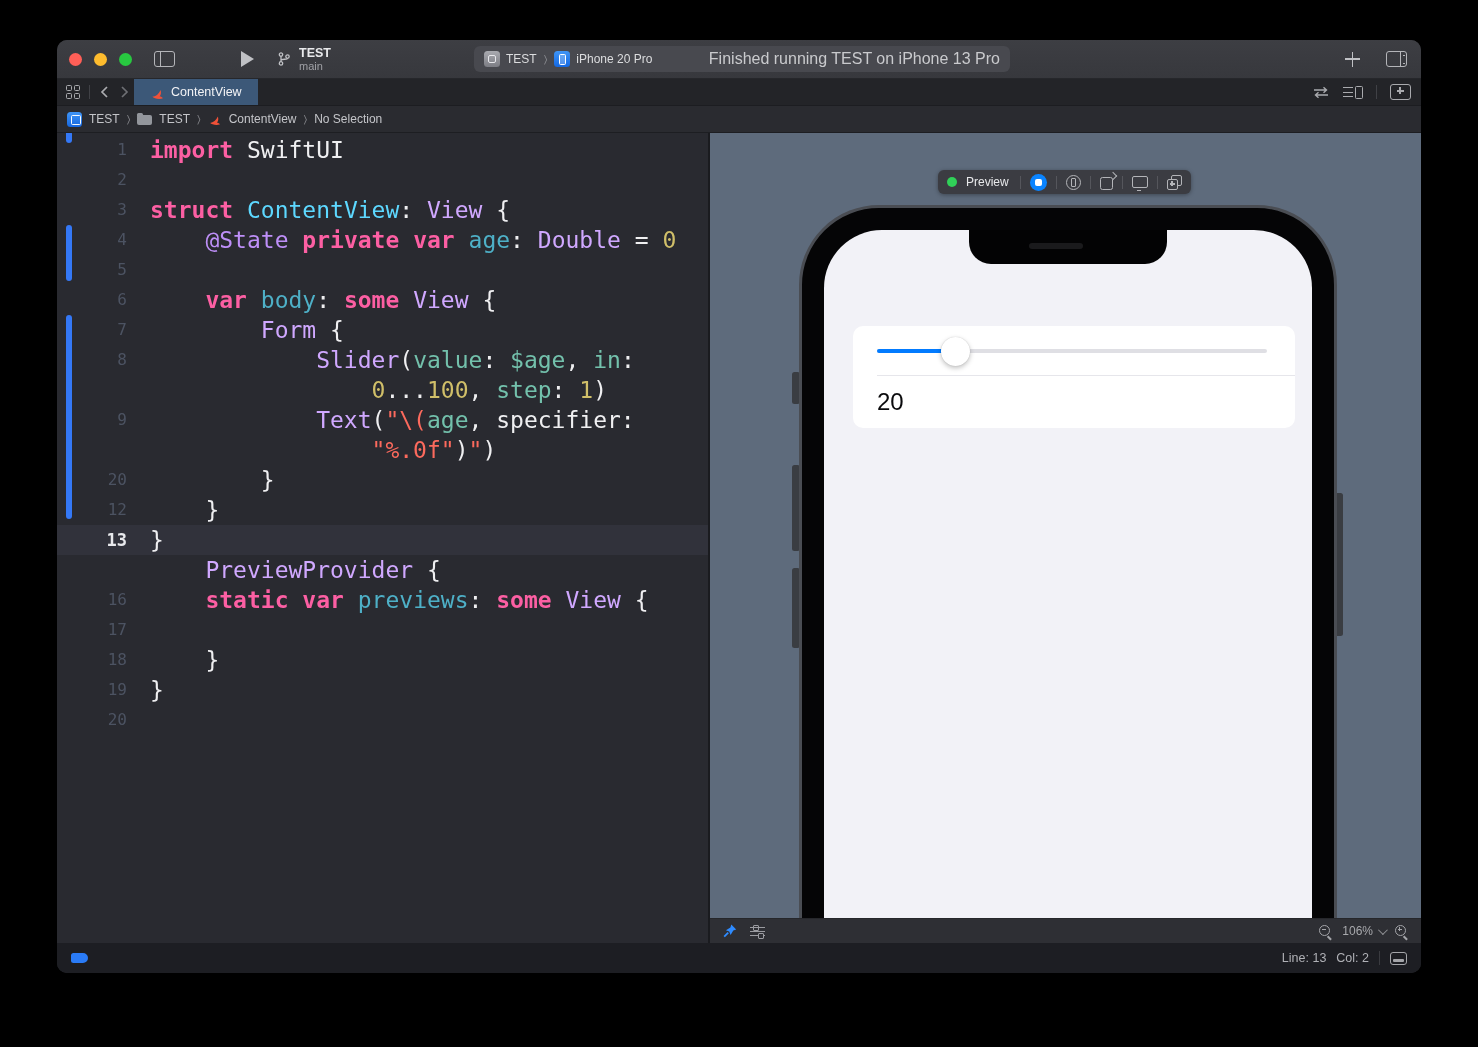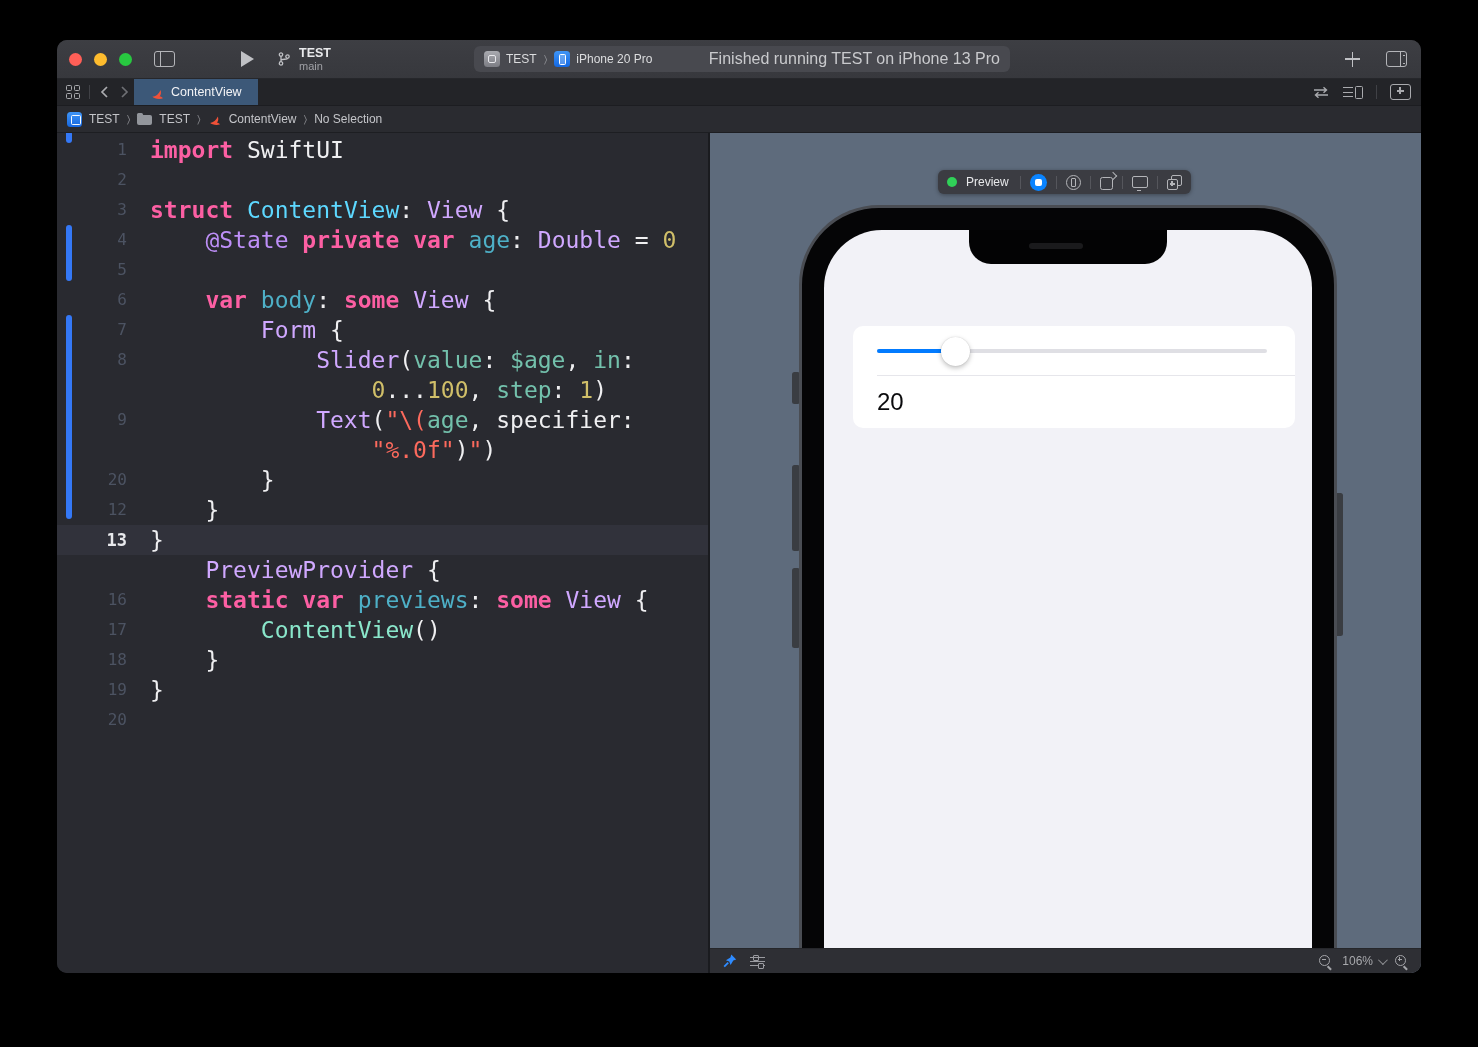--- a/index.html
+++ b/index.html
@@ -325,21 +325,20 @@
             <div class="crow">
               <div class="gnum"></div>
               <div class="ctext"><span style="color: rgb(239, 239, 241);">    </span><span style="color: rgb(208, 168, 255);">PreviewProvider</span><span style="color: rgb(239, 239, 241);"> {</span></div>
             </div>
             <div class="crow">
               <div class="gnum">16</div>
               <div class="ctext"><span style="color: rgb(239, 239, 241);">    </span><span style="color: rgb(252, 95, 163); font-weight: 700;">static</span><span style="color: rgb(239, 239, 241);"> </span><span style="color: rgb(252, 95, 163); font-weight: 700;">var</span><span style="color: rgb(239, 239, 241);"> </span><span style="color: rgb(78, 176, 199);">previews</span><span style="color: rgb(239, 239, 241);">: </span><span style="color: rgb(252, 95, 163); font-weight: 700;">some</span><span style="color: rgb(239, 239, 241);"> </span><span style="color: rgb(208, 168, 255);">View</span><span style="color: rgb(239, 239, 241);"> {</span></div>
             </div>
             <div class="crow">
               <div class="gnum">17</div>
-              <div class="ctext"><span style="color: rgb(239, 239, 241);">        </span><span style="color: rgb(138, 231, 203);">ContentView</span><span style="color: rgb(239, 239, 241);">()</span></div>
             </div>
             <div class="crow">
               <div class="gnum">18</div>
               <div class="ctext"><span style="color: rgb(239, 239, 241);">    }</span></div>
             </div>
             <div class="crow">
               <div class="gnum">19</div>
               <div class="ctext"><span style="color: rgb(239, 239, 241);">}</span></div>
             </div>
             <div class="crow">
@@ -429,15 +428,24 @@
             <button class="icon-btn">
               <span class="mag plus">
                   <i></i>
                 </span>
             </button>
           </div>
         </div>
       </div>
     </div>
 
+    <div class="statusbar">
+      <span class="bp-pill"></span>
+      <div class="sb-right">
+        <span>Line: 13</span>
+        <span>Col: 2</span>
+        <span class="sb-div"></span>
+        <span class="dock-ic"></span>
+      </div>
+    </div>
 
   </div>
 </div>
 
 </body></html>

